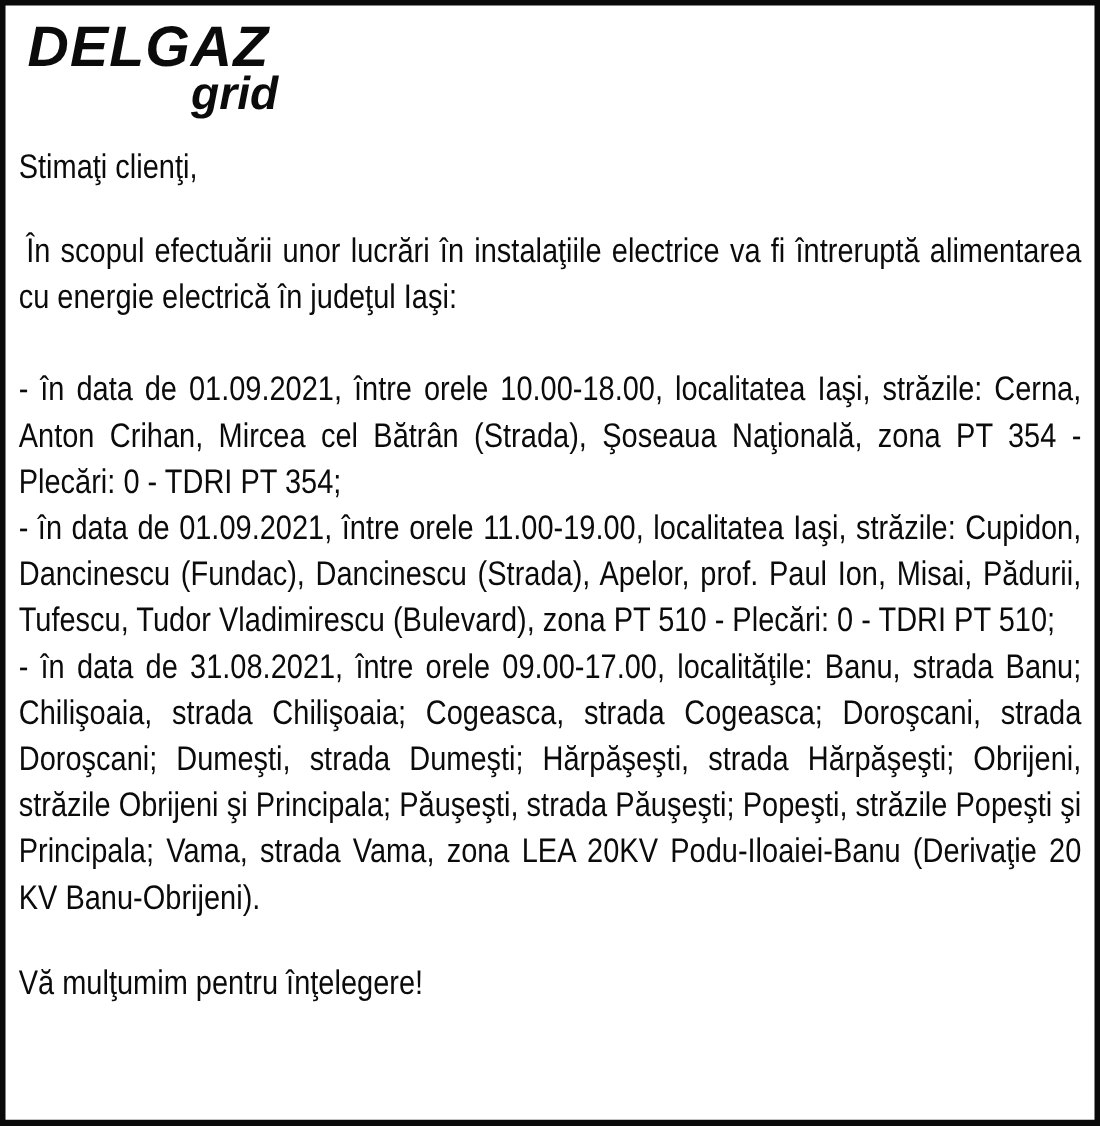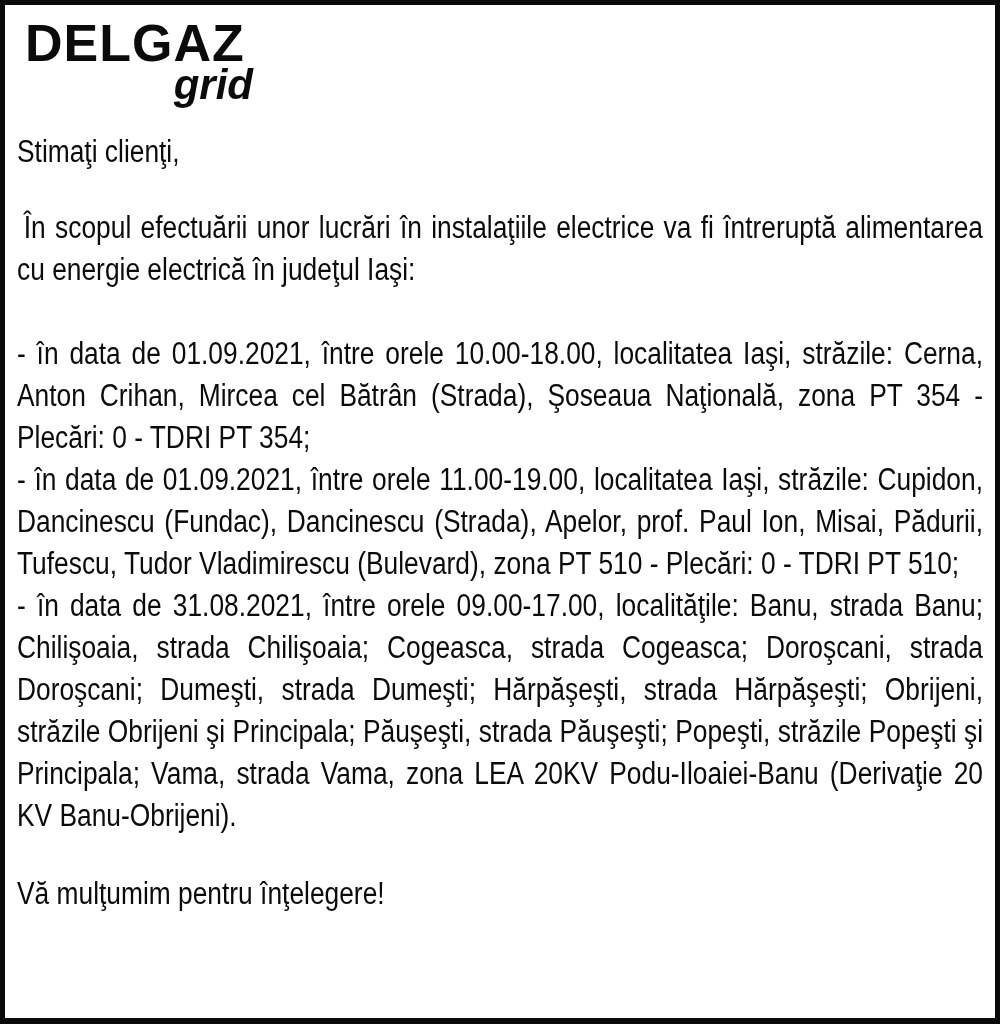--- a/index.html
+++ b/index.html
@@ -22,20 +22,21 @@
   }
   
   .logo {
     margin-left: 8px;
     width: 232px;
   }
   .logo .brand {
     font-size: 52px;
     line-height: 48px;
     font-weight: bold;
+    font-style: italic;
     letter-spacing: 1px;
     white-space: nowrap;
   }
   .logo .subbrand {
     font-size: 42px;
     line-height: 40px;
     font-weight: bold;
     font-style: italic;
     text-align: right;
     padding-right: 4px;

